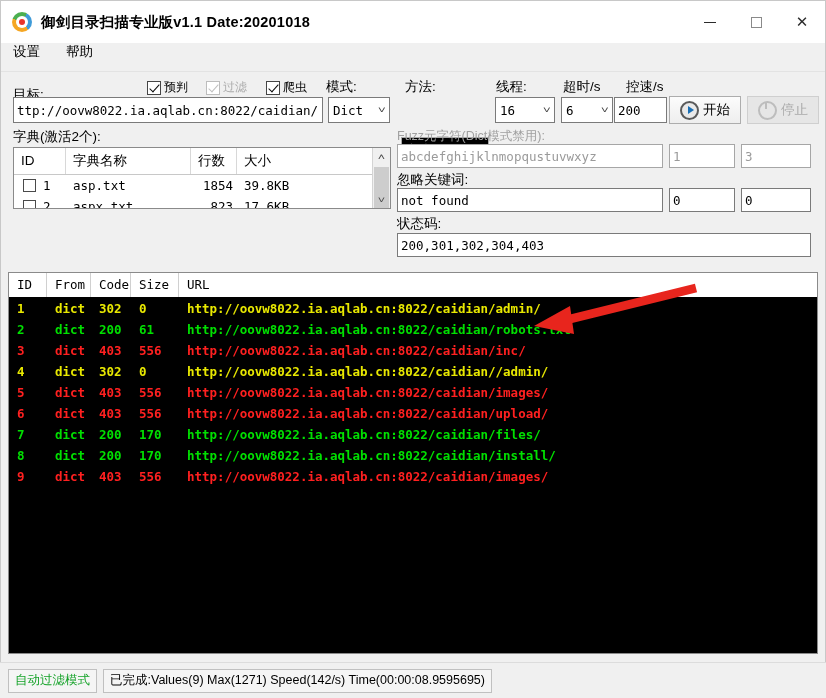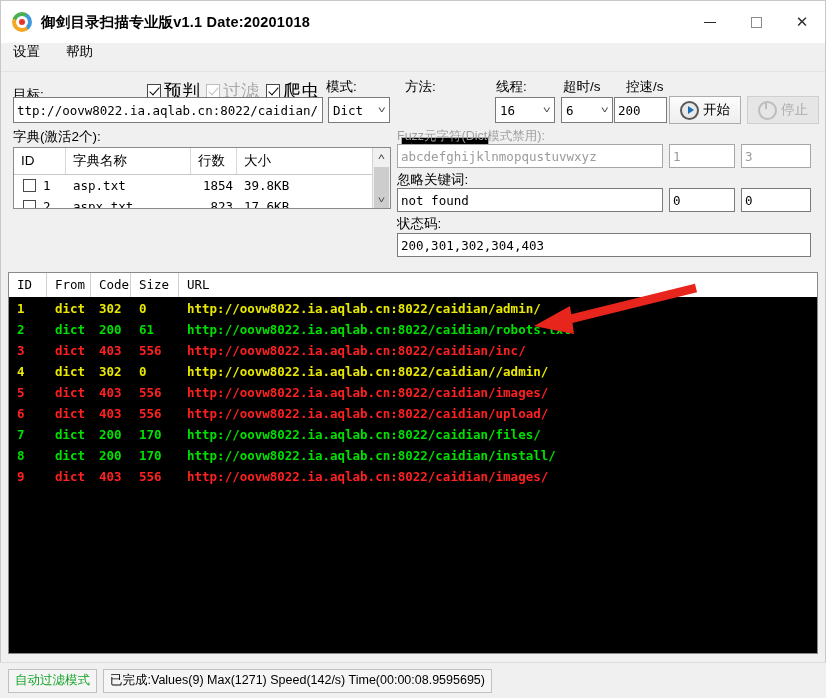--- a/index.html
+++ b/index.html
@@ -178,21 +178,21 @@
     content: "";
     position: absolute;
     left: 4px; top: 0px;
     width: 4px; height: 9px;
     border: solid #0a0a0a;
     border-width: 0 1.6px 1.6px 0;
     transform: rotate(42deg);
   }
   .chk.dim .box { border-color: #bdbdbd; }
   .chk.dim .box.checked::after { border-color: #c0c0c0; }
-  .chk .txt { font-size: 18px; }
+  .chk .txt { font-size: 12px; }
   .chk.dim .txt { color: #aaaaaa; }
 
   .btn {
     position: absolute;
     box-sizing: border-box;
     border: 1px solid #adadad;
     background: linear-gradient(#fcfcfc, #eeeeee);
     display: flex;
     align-items: center;
     justify-content: center;

